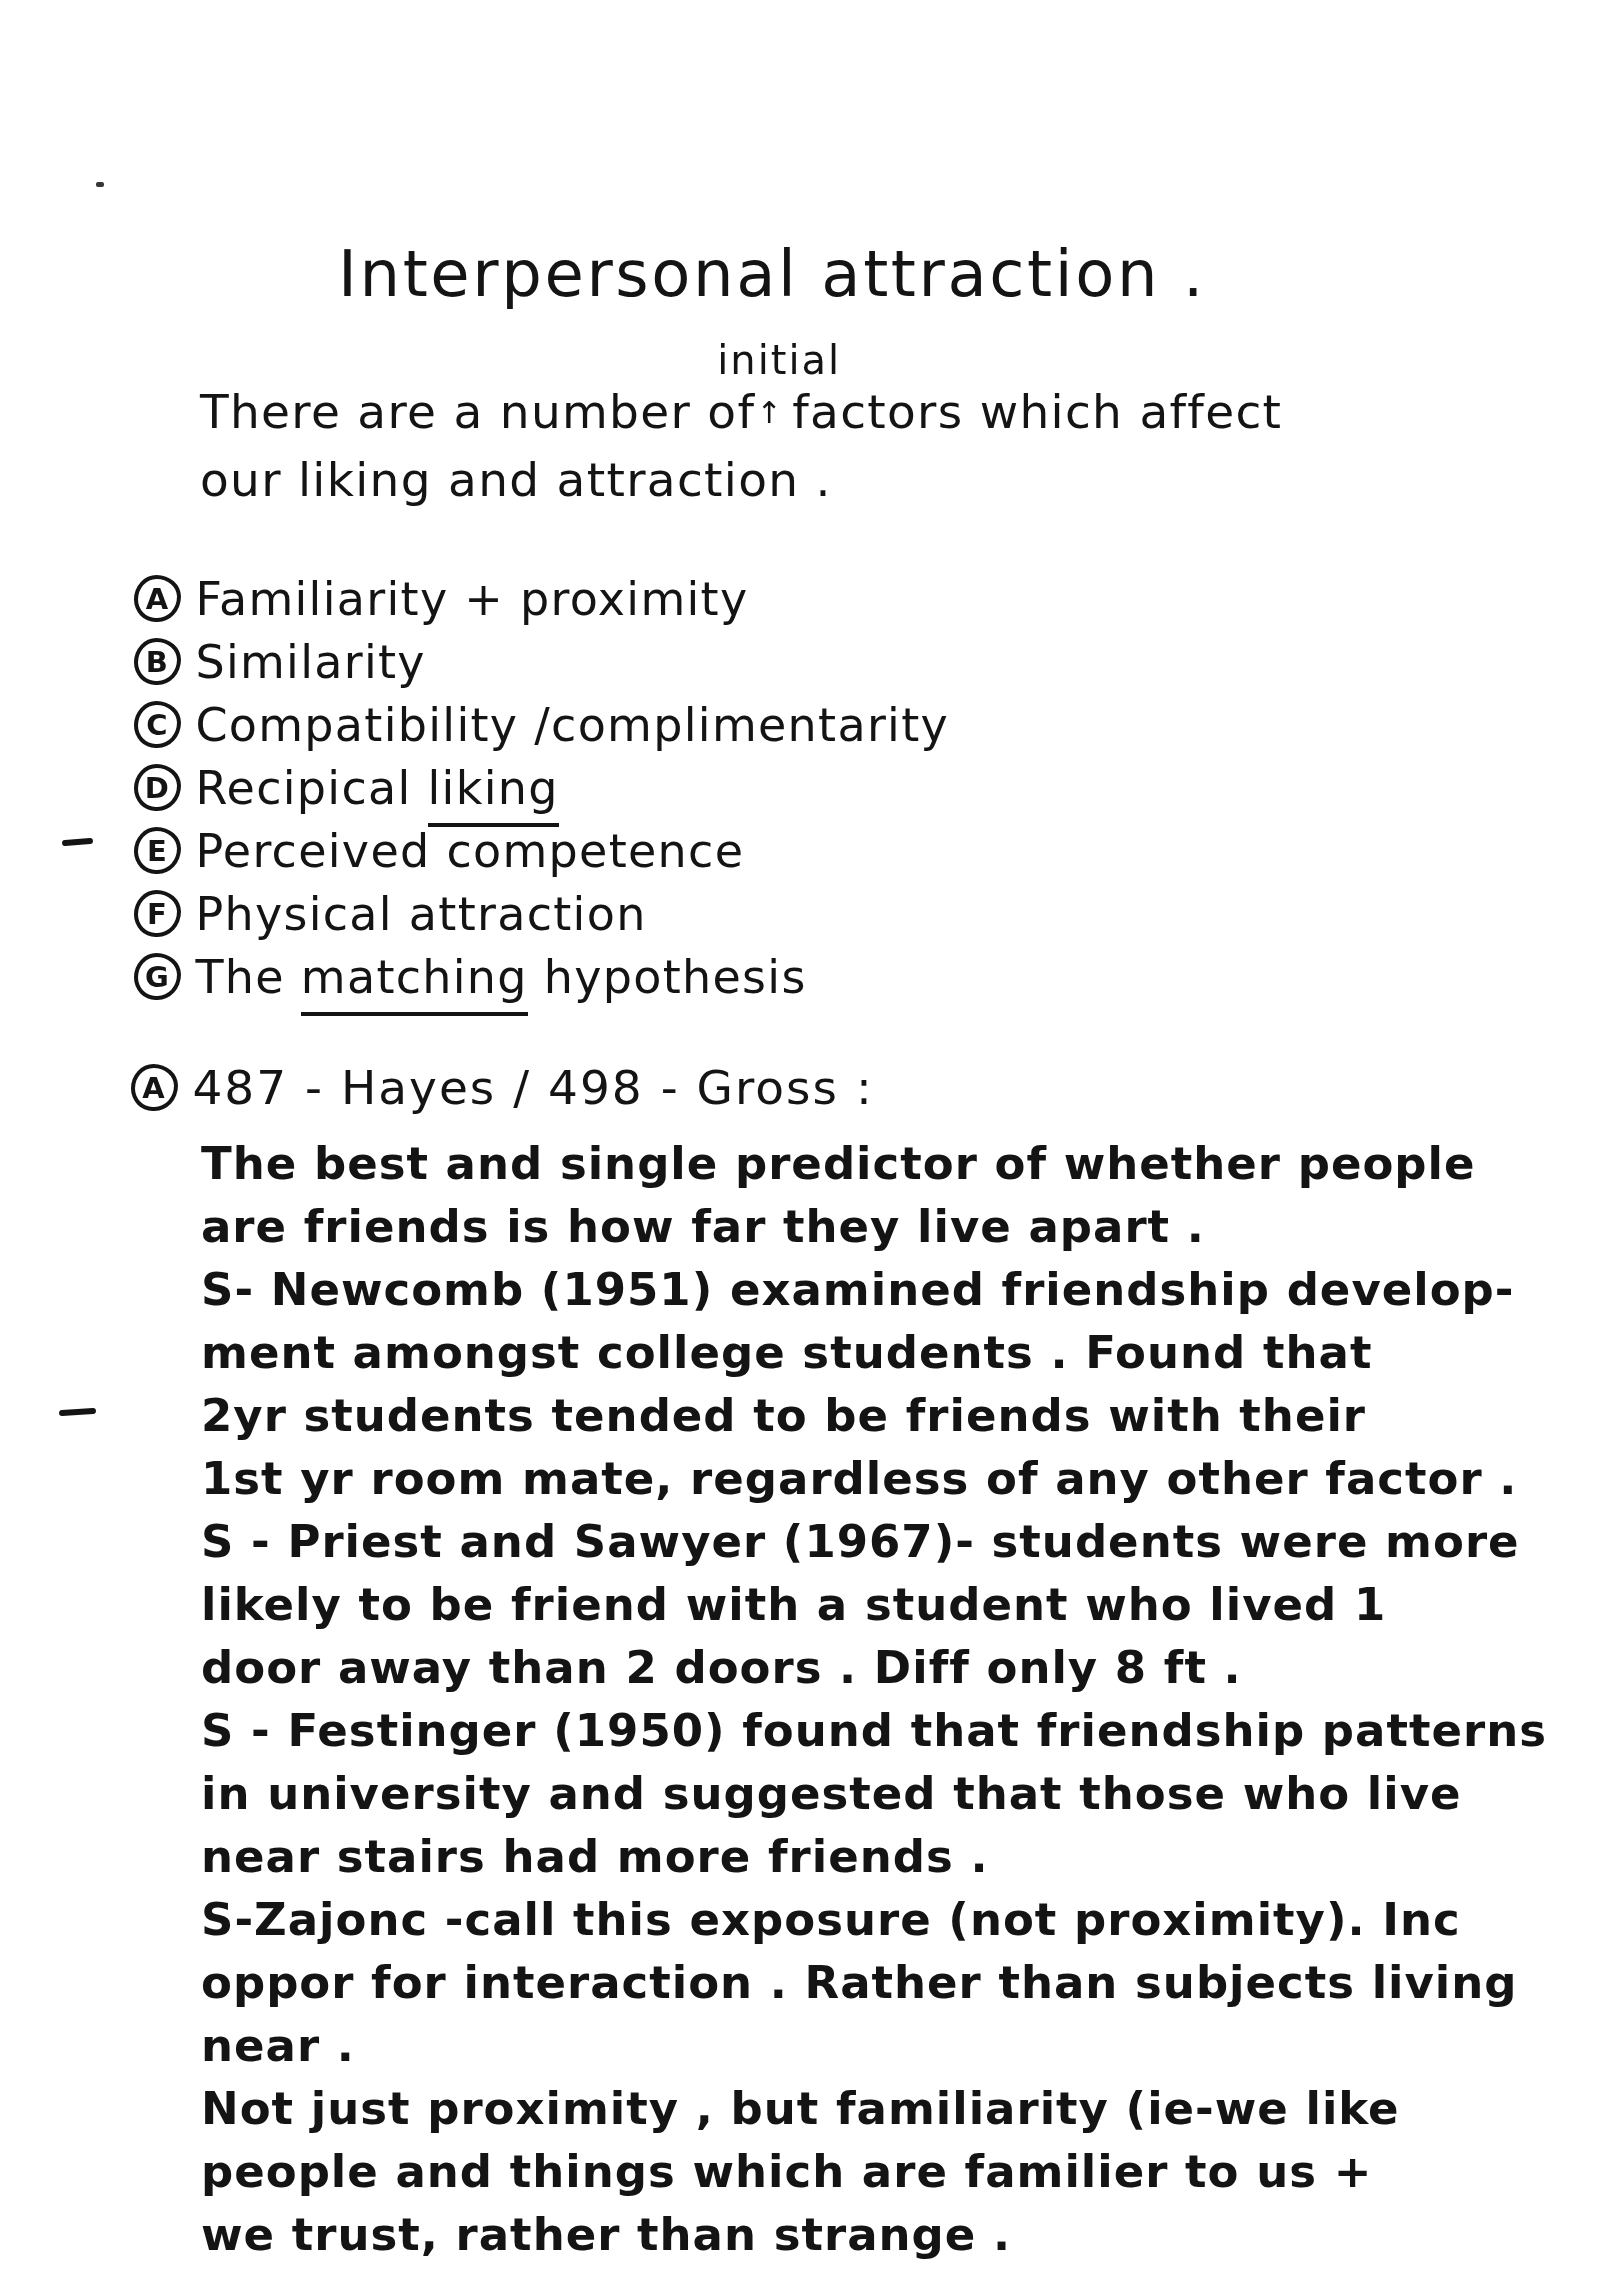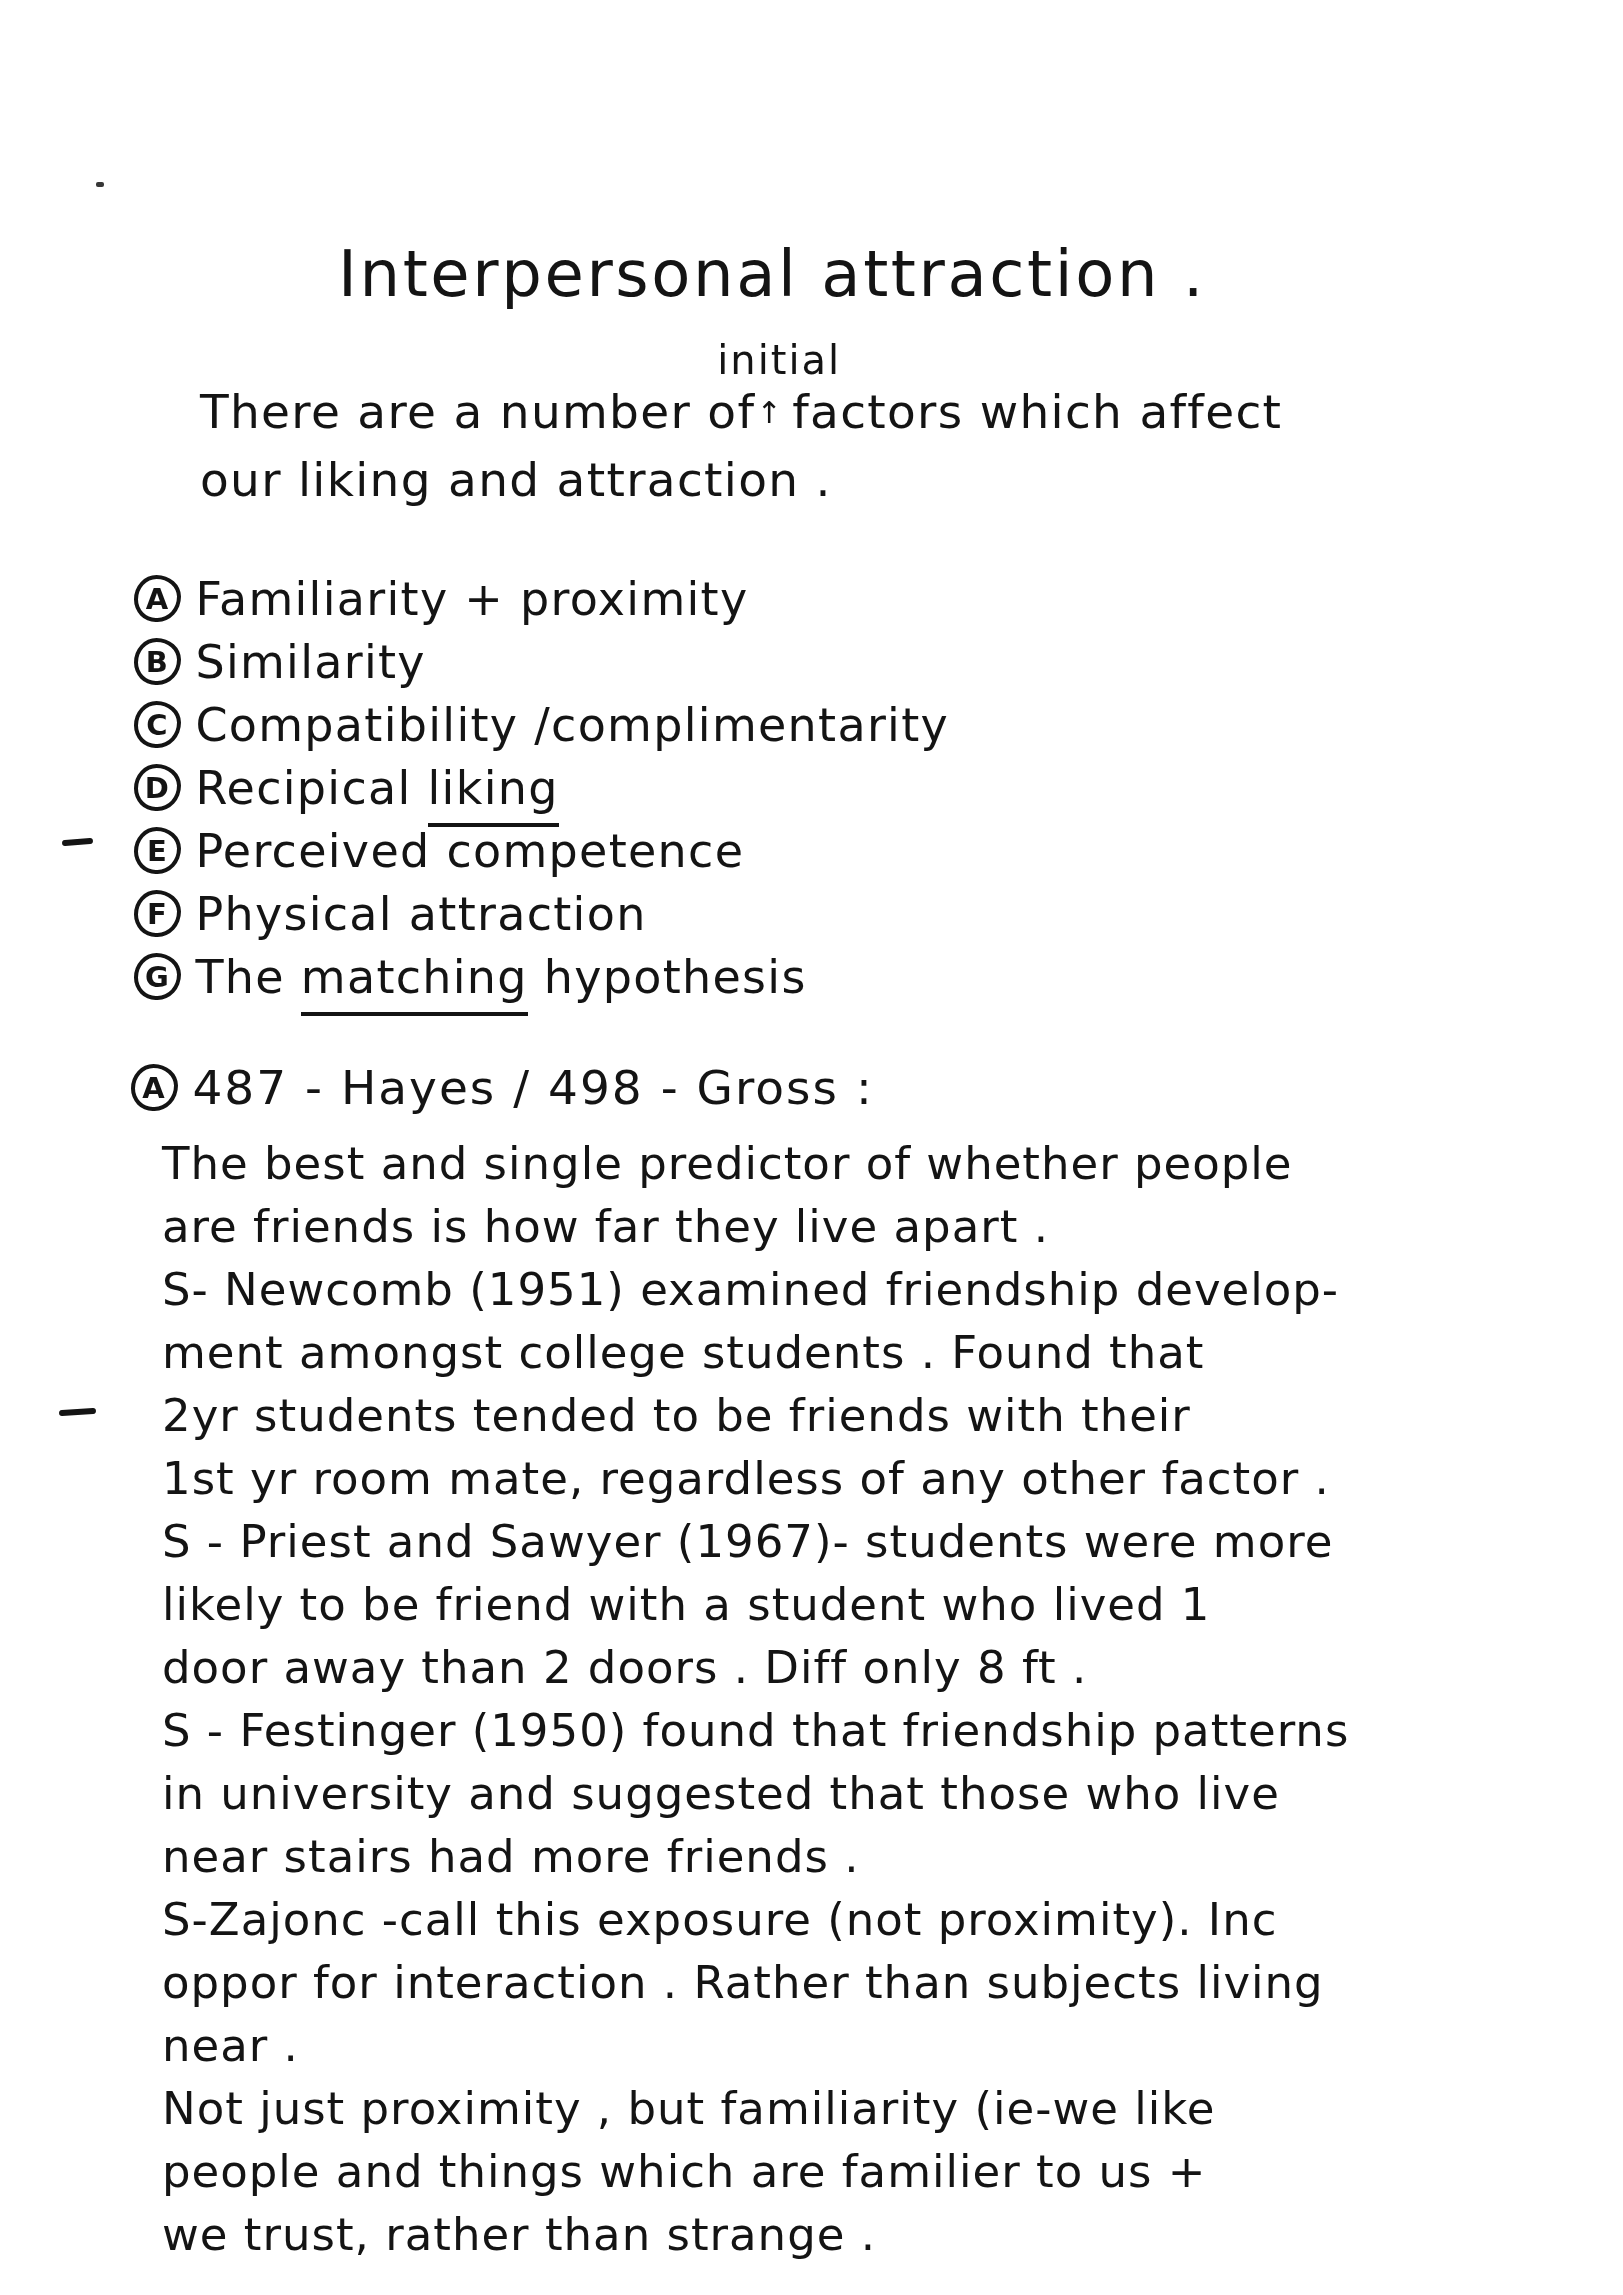--- a/index.html
+++ b/index.html
@@ -47,21 +47,21 @@
     font-size:29px;font-weight:700;
     margin-right:14.4px;
     box-sizing:border-box;
   }
   .ftext .under{border-bottom:4.6px solid var(--ink);padding-bottom:8px;}
   .ftext .under:empty{border-bottom:none;padding-bottom:0;}
 
   .section{position:absolute;left:131px;top:1055px;}
   .heading{display:flex;align-items:center;white-space:nowrap;font-size:47px;letter-spacing:2px;height:65px;margin-bottom:11.8px;}
   .htext{font-weight:500;}
-  .body{margin-left:31px;margin-top:3.9px;}
+  .body{margin-left:70px;margin-top:3.9px;font-weight:bold;}
   .bline{white-space:nowrap;font-size:45px;letter-spacing:1px;line-height:63px;}
 </style>
 </head>
 <body>
 
 <div class="page">
 
   <div class="speck"></div>
 
   <h1 class="title">Interpersonal attraction .</h1>

